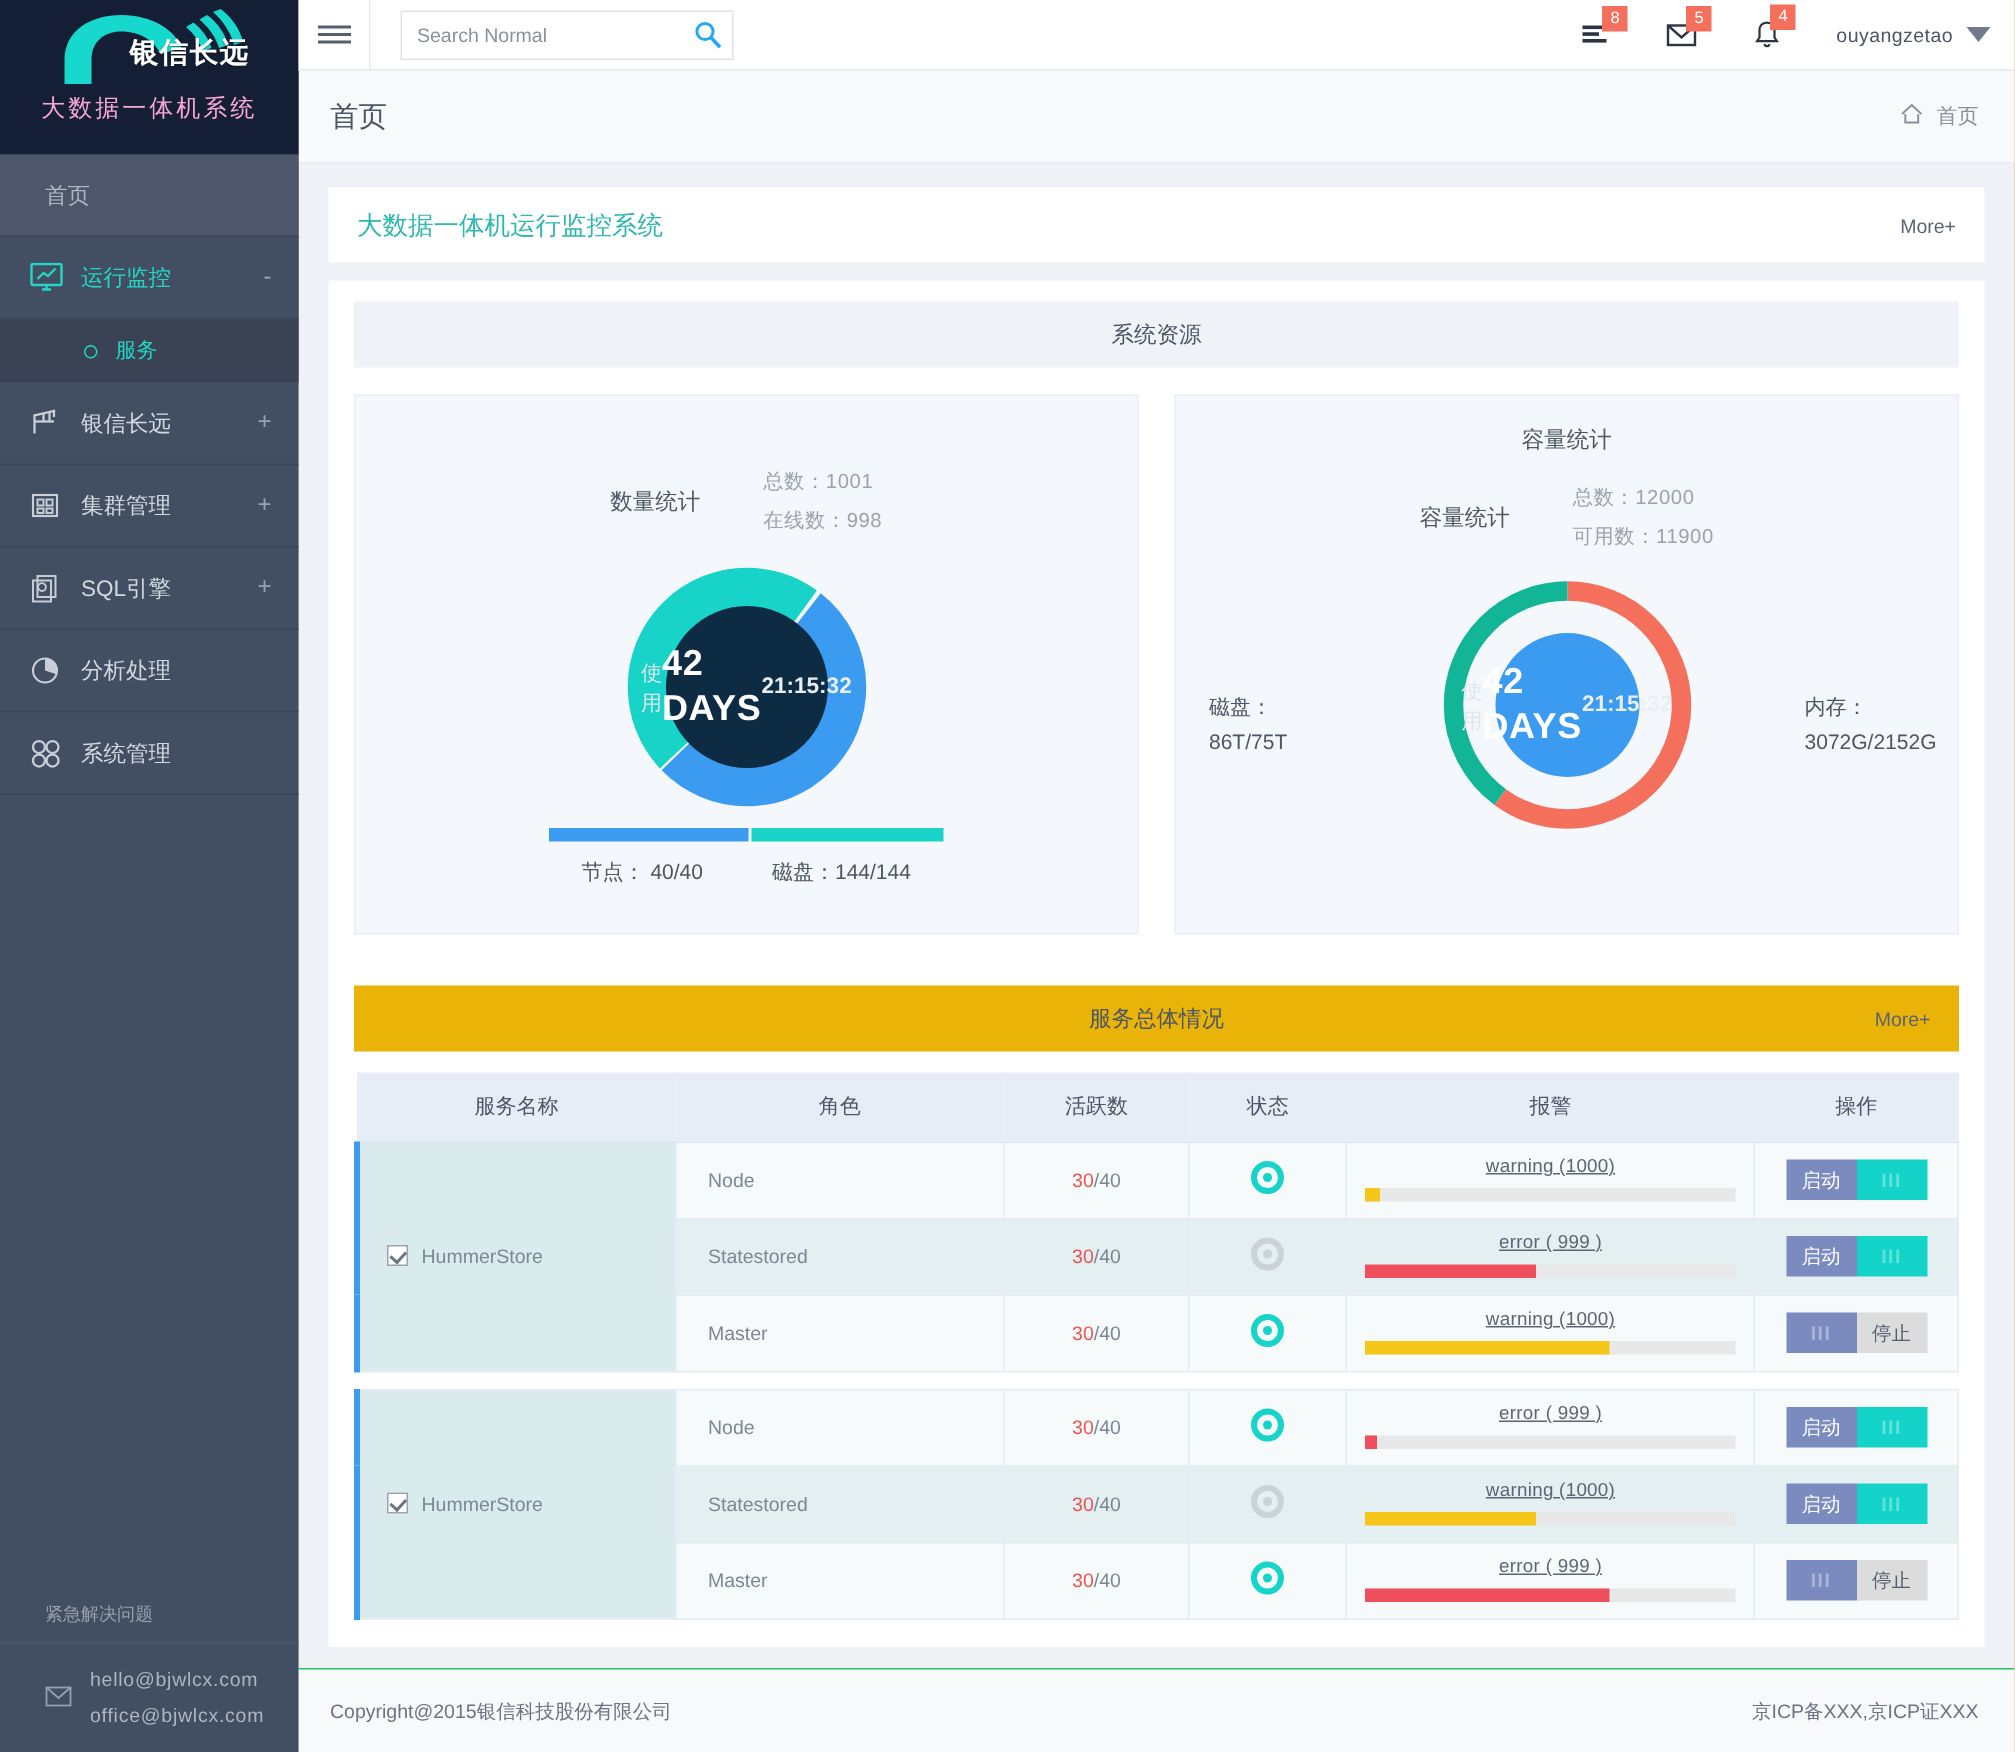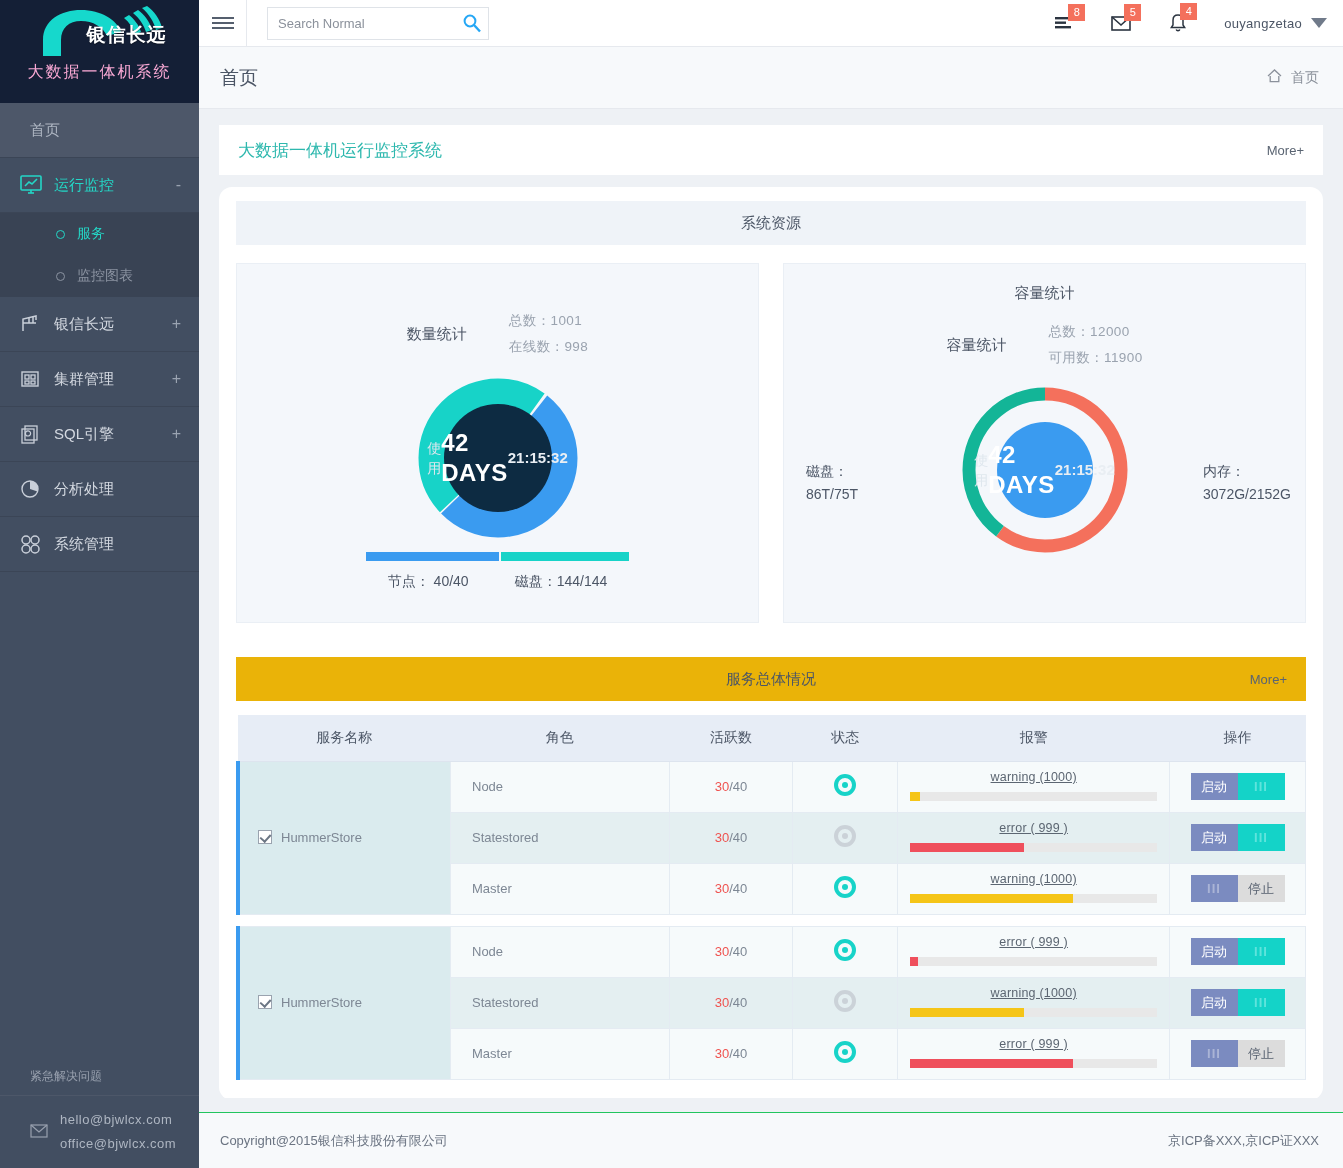--- a/index.html
+++ b/index.html
@@ -106,21 +106,21 @@
   .crumbbar {
     height: 62px; background: #f7f9fb; display: flex; align-items: center;
     padding: 0 24px 0 21px; border-bottom: 1px solid #e6e9ee;
   }
   .crumb-title { font-size: 19px; color: #4c5666; }
   .crumb-right { margin-left: auto; display: flex; align-items: center;
     color: #8b919b; font-size: 14px; }
   .crumb-right .hi { margin-right: 8px; }
 
   .content { flex: 1; padding: 16px 20px 0 20px; overflow: hidden;}
-  .panel { background: #fff; border-radius: 13px; }
+  .panel { background: #fff; }
   .panel-title-bar {
     height: 50px; display: flex; align-items: center; padding: 0 19px;
     background: #fff;
   }
   .panel-title { color: #2eb8ae; font-size: 17px; }
   .more { margin-left: auto; font-size: 13px; color: #5a6472; cursor: pointer; }
 
   .section-head {
     height: 44px; background: #eff3f8; display: flex; align-items: center;
     justify-content: center; color: #4c5666; font-size: 15px;
@@ -252,24 +252,20 @@
           <path d="M8 18h6" stroke="#24d6c6" stroke-width="1.6"></path>
           <path d="M11 15v3" stroke="#24d6c6" stroke-width="1.6"></path>
         </svg>
       </span>
       <span class="lbl">运行监控</span>
       <span class="pm">-</span>
     </div>
     <div class="sub-item sel">
       <i class="dot"></i>
       <span>服务</span>
-    </div>
-    <div class="sub-item">
-      <i class="dot"></i>
-      <span>监控图表</span>
     </div>
 
     <div class="nav-item">
       <span class="ico">
         <svg width="20" height="20" viewBox="0 0 20 20">
           <path d="M3 17 L3 5 L16 2 L16 6" fill="none" stroke="#c9cfd9" stroke-width="1.5"></path>
           <path d="M9 3.5 L9 9 M13 2.6 L13 9" stroke="#c9cfd9" stroke-width="1.5"></path>
           <path d="M3 9 L16 9" stroke="#c9cfd9" stroke-width="1.5"></path>
         </svg>
       </span>

